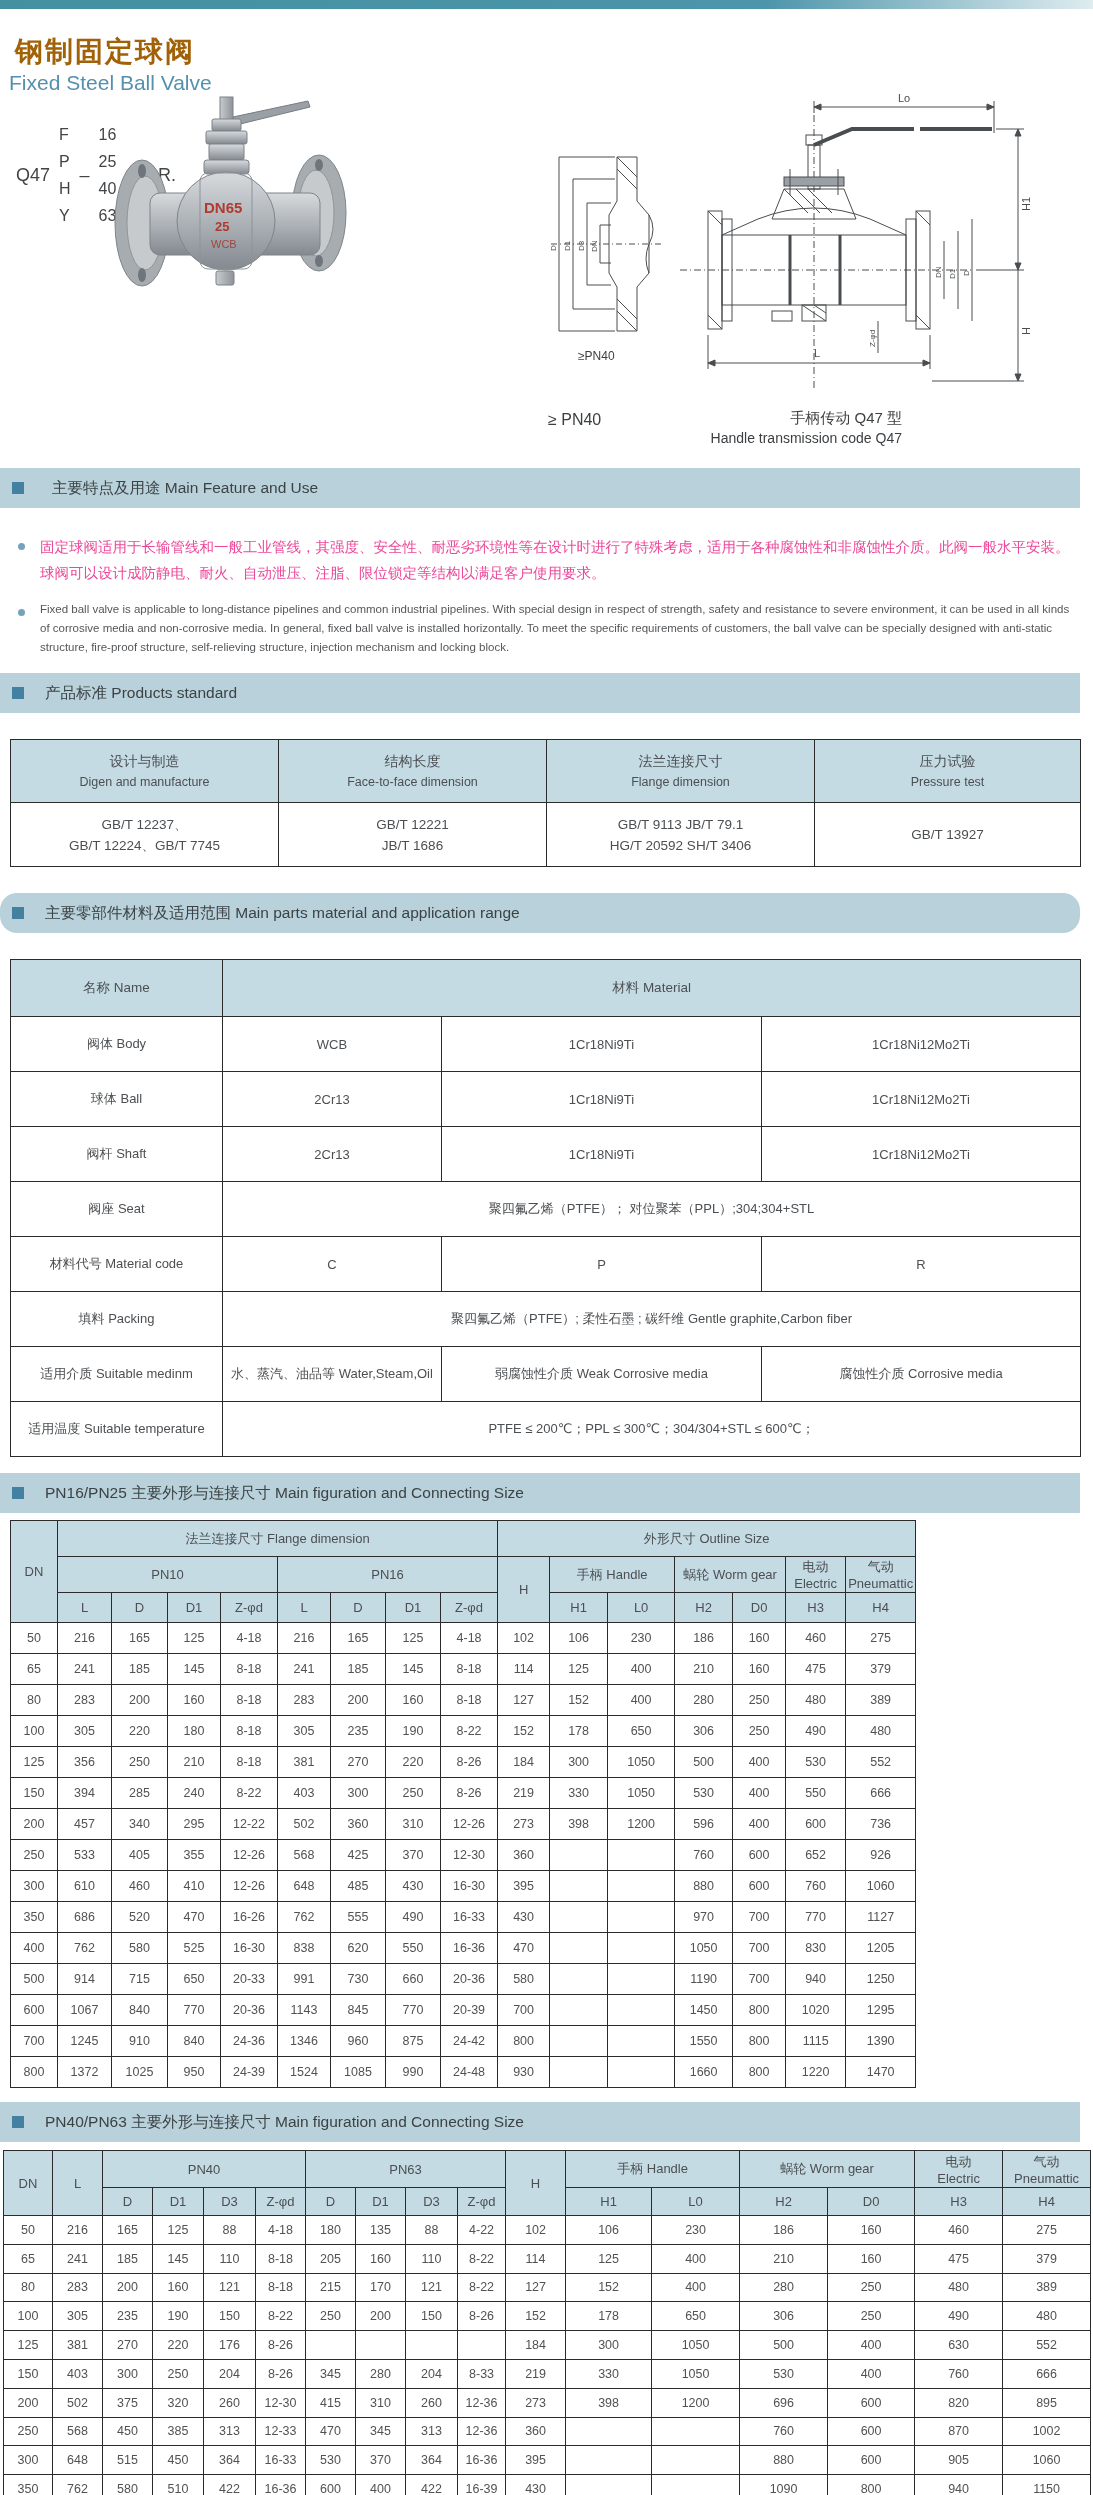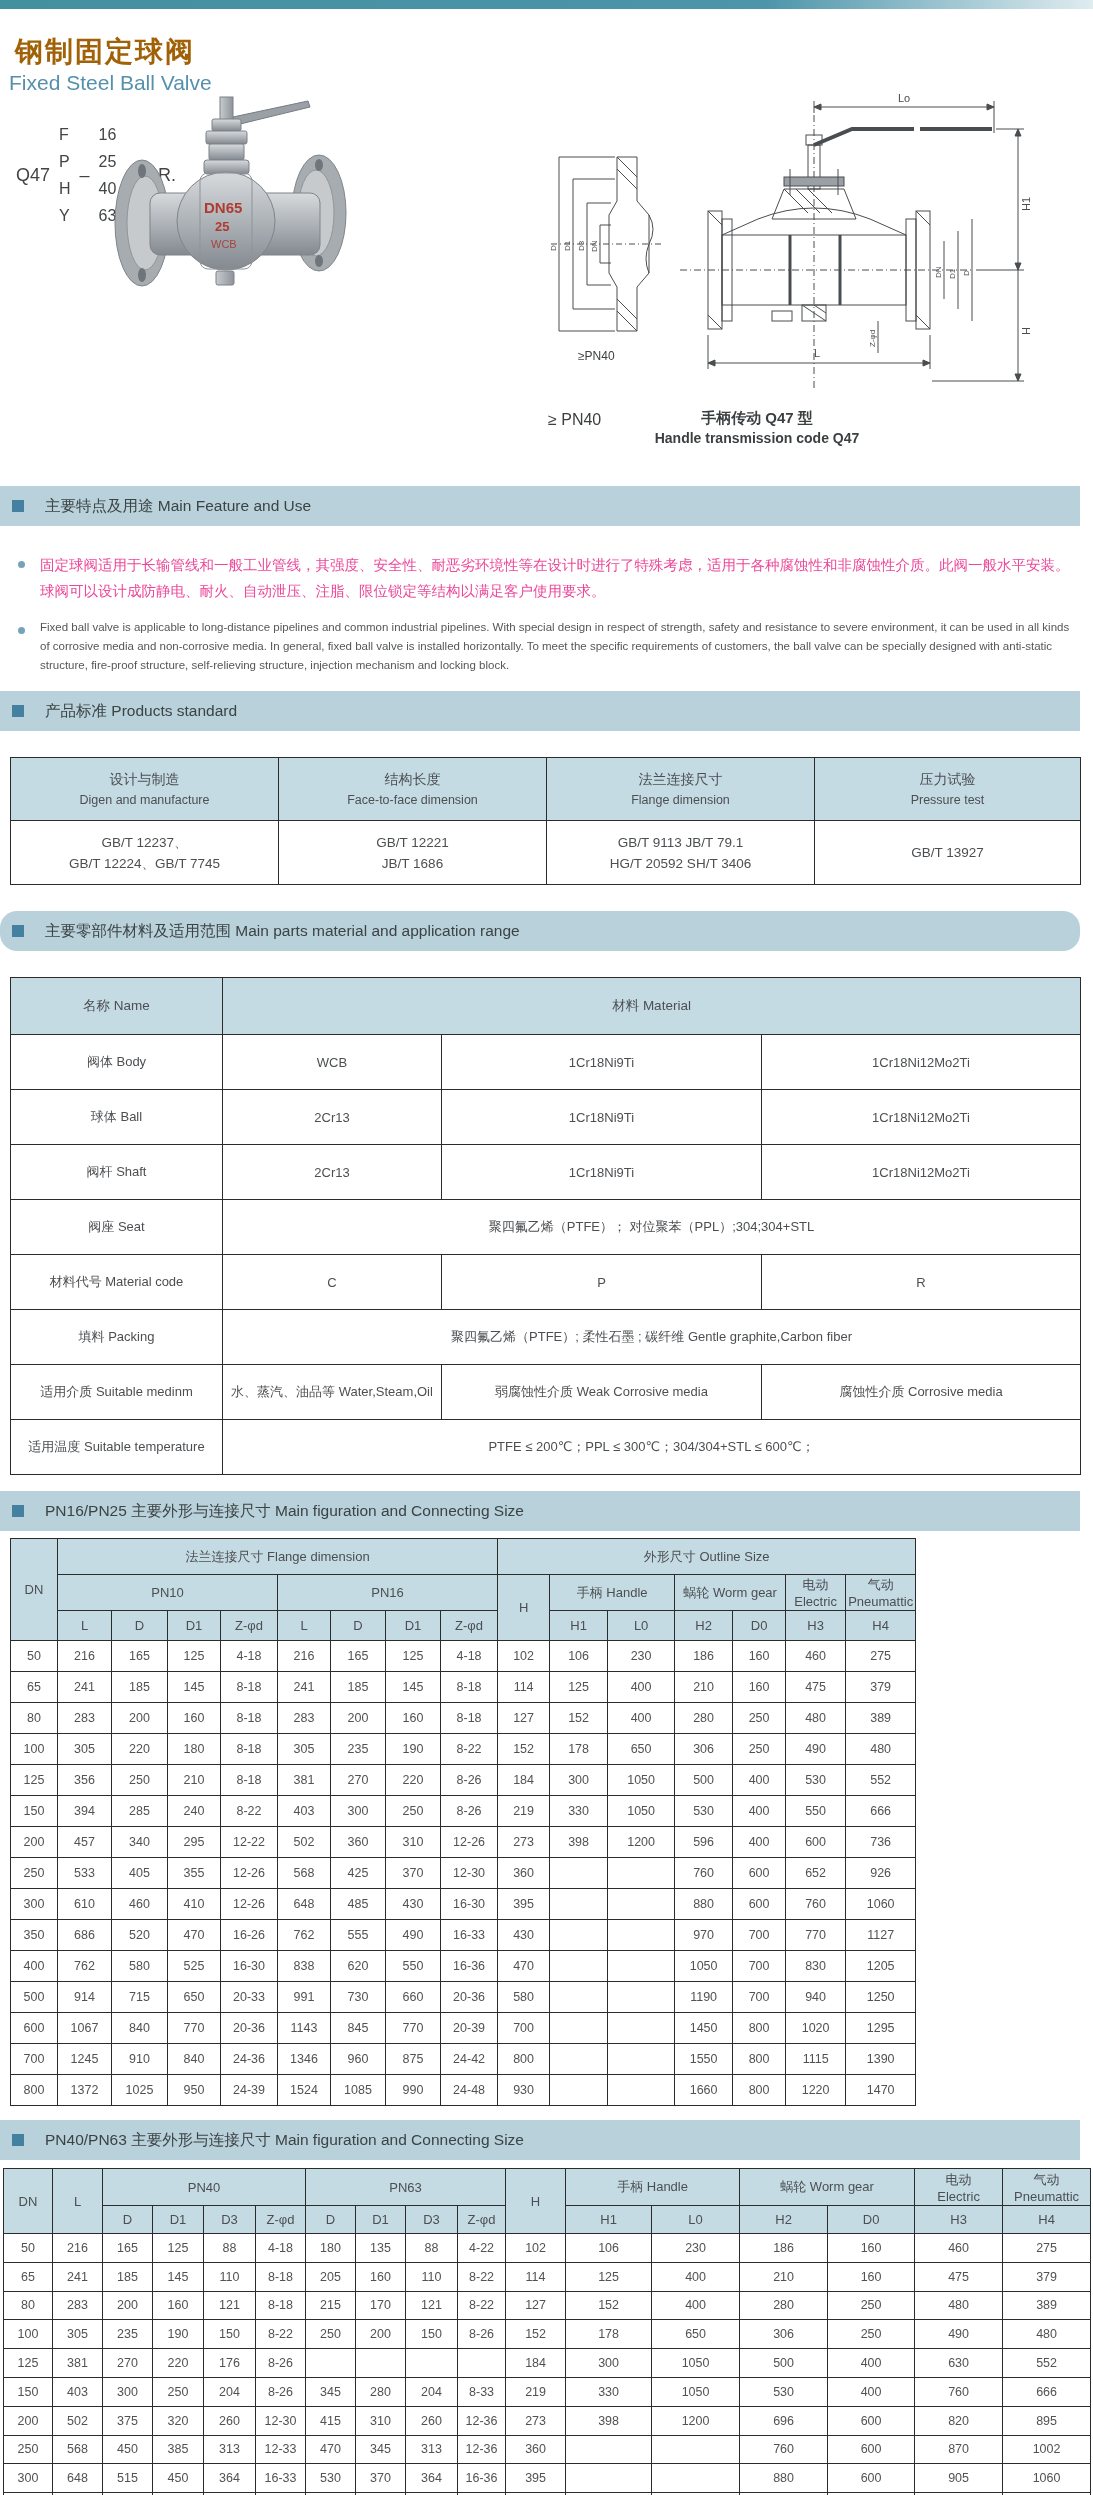--- a/index.html
+++ b/index.html
@@ -14,21 +14,21 @@
               font-size:18px;color:#424547;}
   .model-code .col{display:flex;flex-direction:column;text-align:left;font-size:16px;line-height:27px;}
   .model-code .col div{min-height:27px;}
   
   .photo{position:absolute;left:112px;top:84px;}
   
   .draw1{position:absolute;left:545px;top:132px;}
   .draw1-cap{position:absolute;left:578px;top:340px;font-size:12px;color:#3c3f41;}
   .draw2{position:absolute;left:662px;top:76px;}
   .cap-left{position:absolute;left:548px;top:402px;font-size:16px;color:#3c3f41;}
-  .cap-right{position:absolute;left:612px;top:400px;width:290px;text-align:center;color:#3c3f41;font-weight:bold;}
+  .cap-right{position:absolute;left:612px;top:400px;width:290px;text-align:right;color:#3c3f41;}
   .cap-right .cn{font-size:15px;}
   .cap-right .en{font-size:14px;margin-top:2px;}
   svg text{font-family:"Liberation Sans","DejaVu Sans",sans-serif;}
   
   .band{height:40px;margin:0 13px 0 0;background:#b9d1db;display:flex;align-items:center;}
   .band .sq{width:12px;height:12px;background:#44809f;margin:0 21px 0 12px;flex:none;}
   .band .txt{font-size:15.5px;color:#3c4345;}
   
   .features{padding:26px 20px 0 18px;}
   .feat-item{display:flex;gap:15px;margin-bottom:14px;}
@@ -55,21 +55,21 @@
   .dim-table td{font-size:12.5px;color:#505254;}
   .t1{width:905px;margin:7px 0 0 10px;}
   .t1 thead tr:nth-child(1) th{height:33px;}
   .t1 thead tr:nth-child(2) th{height:27px;}
   .t1 thead tr:nth-child(3) th{height:27px;}
   .t1 td{height:28px;}
   .t2{width:1087px;margin:8px 0 0 3px;}
   .t2 thead tr:nth-child(1) th{height:34px;}
   .t2 thead tr:nth-child(2) th{height:25px;}
   .t2 td{height:25.8px;}
-  .gap16{margin-top:16px;} .gap14{margin-top:14px;} .gap26{margin-top:26px;border-radius:17px;} .gap11{margin-top:29px;}
+  .gap16{margin-top:16px;} .gap14{margin-top:14px;} .gap26{margin-top:26px;border-radius:17px;} .gap11{margin-top:11px;gap:7px;}
 </style>
 </head>
 <body>
 
 <div class="page">
   <div class="topbar"></div>
 
   <div class="hero">
     <div class="title-cn">钢制固定球阀</div>
     <div class="title-en">Fixed Steel Ball Valve</div>

